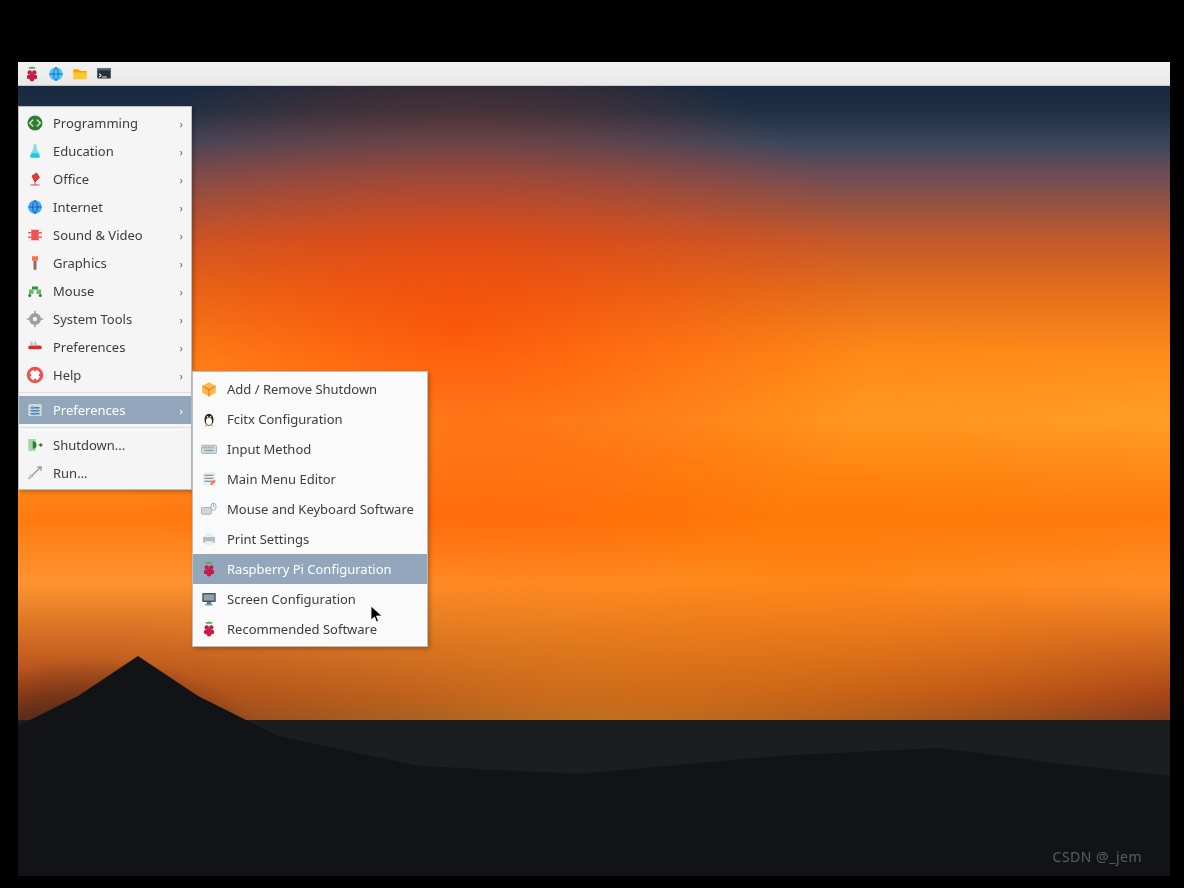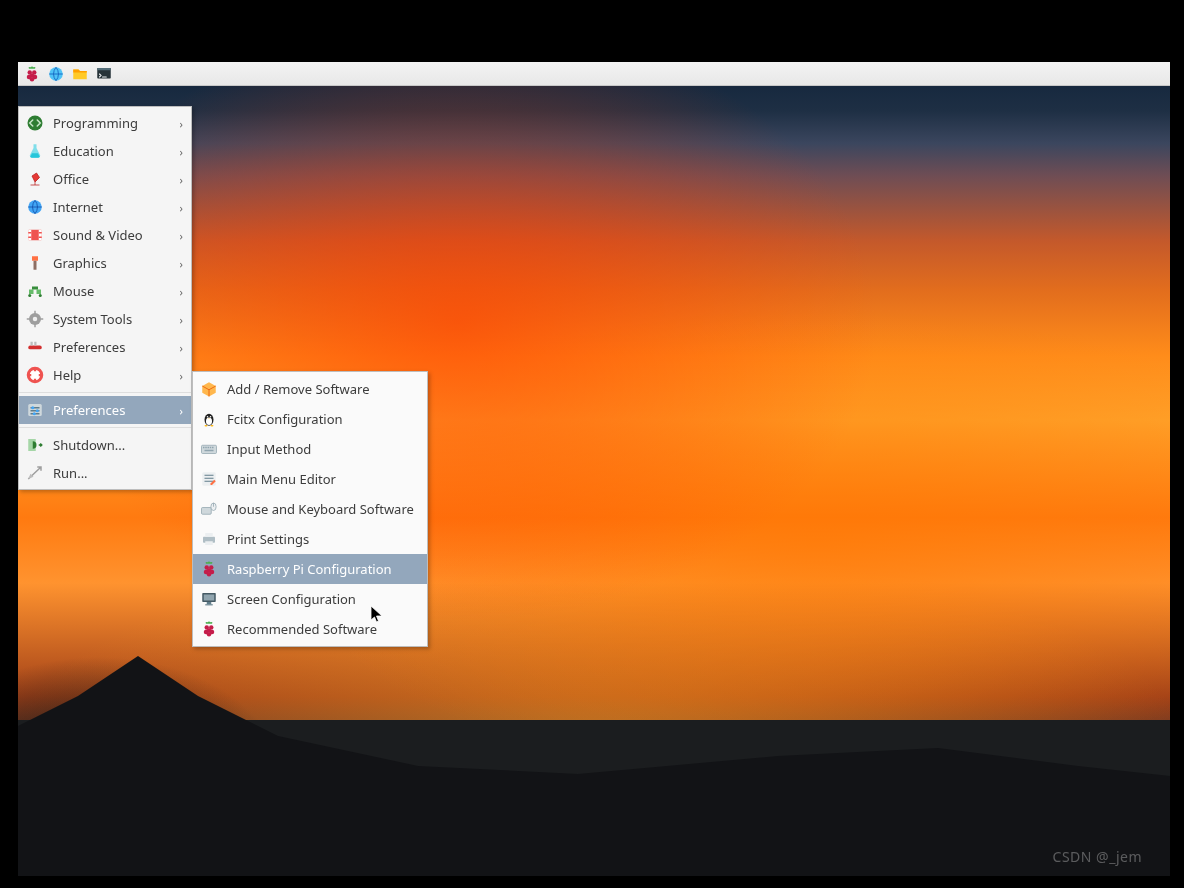--- a/index.html
+++ b/index.html
@@ -302,21 +302,21 @@
 
   <div class="submenu">
 
     <div class="menu-item">
       <span class="ico">
           <svg width="18" height="18" viewBox="0 0 24 24">
             <path d="M3 8l9-5 9 5v9l-9 5-9-5z" fill="#ffb74d"></path>
             <path d="M3 8l9 5 9-5M12 13v9" stroke="#e65100" stroke-width="1" fill="none"></path>
           </svg>
         </span>
-      <span class="lbl">Add / Remove Software</span>
+      <span class="lbl">Add / Remove Shutdown</span>
     </div>
 
 
     <div class="menu-item">
       <span class="ico">
           <svg width="18" height="18" viewBox="0 0 24 24">
             <ellipse cx="12" cy="13" rx="6" ry="8" fill="#212121"></ellipse>
             <ellipse cx="12" cy="15" rx="4" ry="5" fill="#fff"></ellipse>
             <circle cx="10" cy="9" r="1" fill="#fff"></circle>
             <circle cx="14" cy="9" r="1" fill="#fff"></circle>

